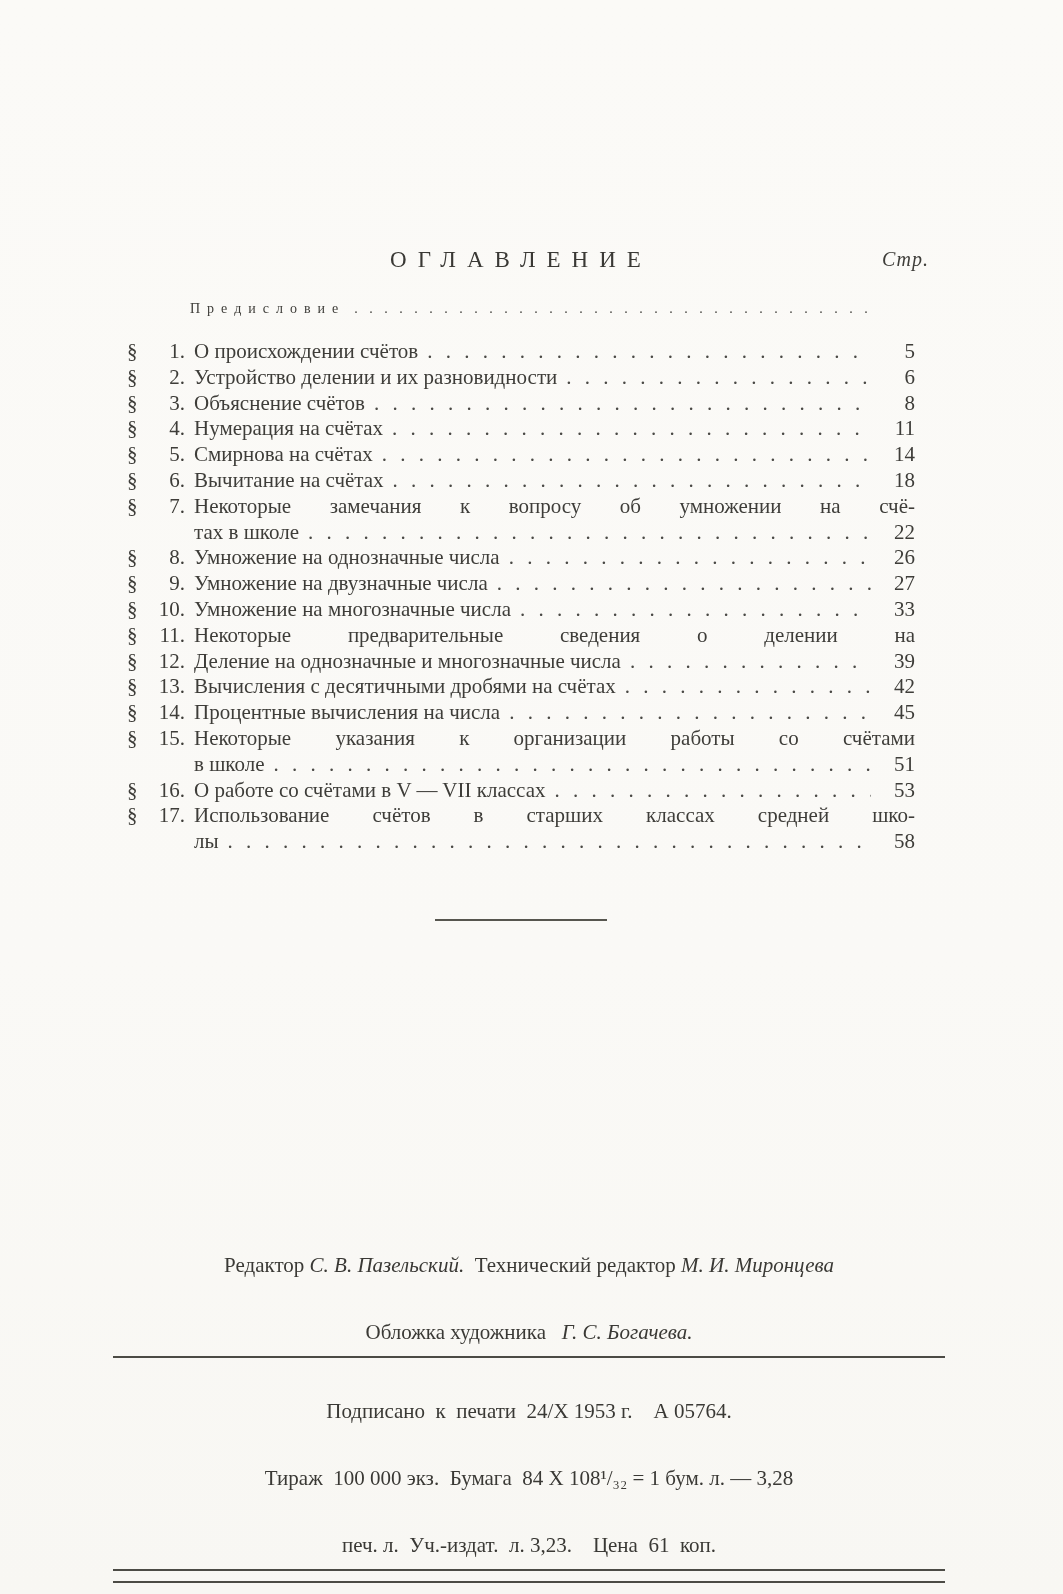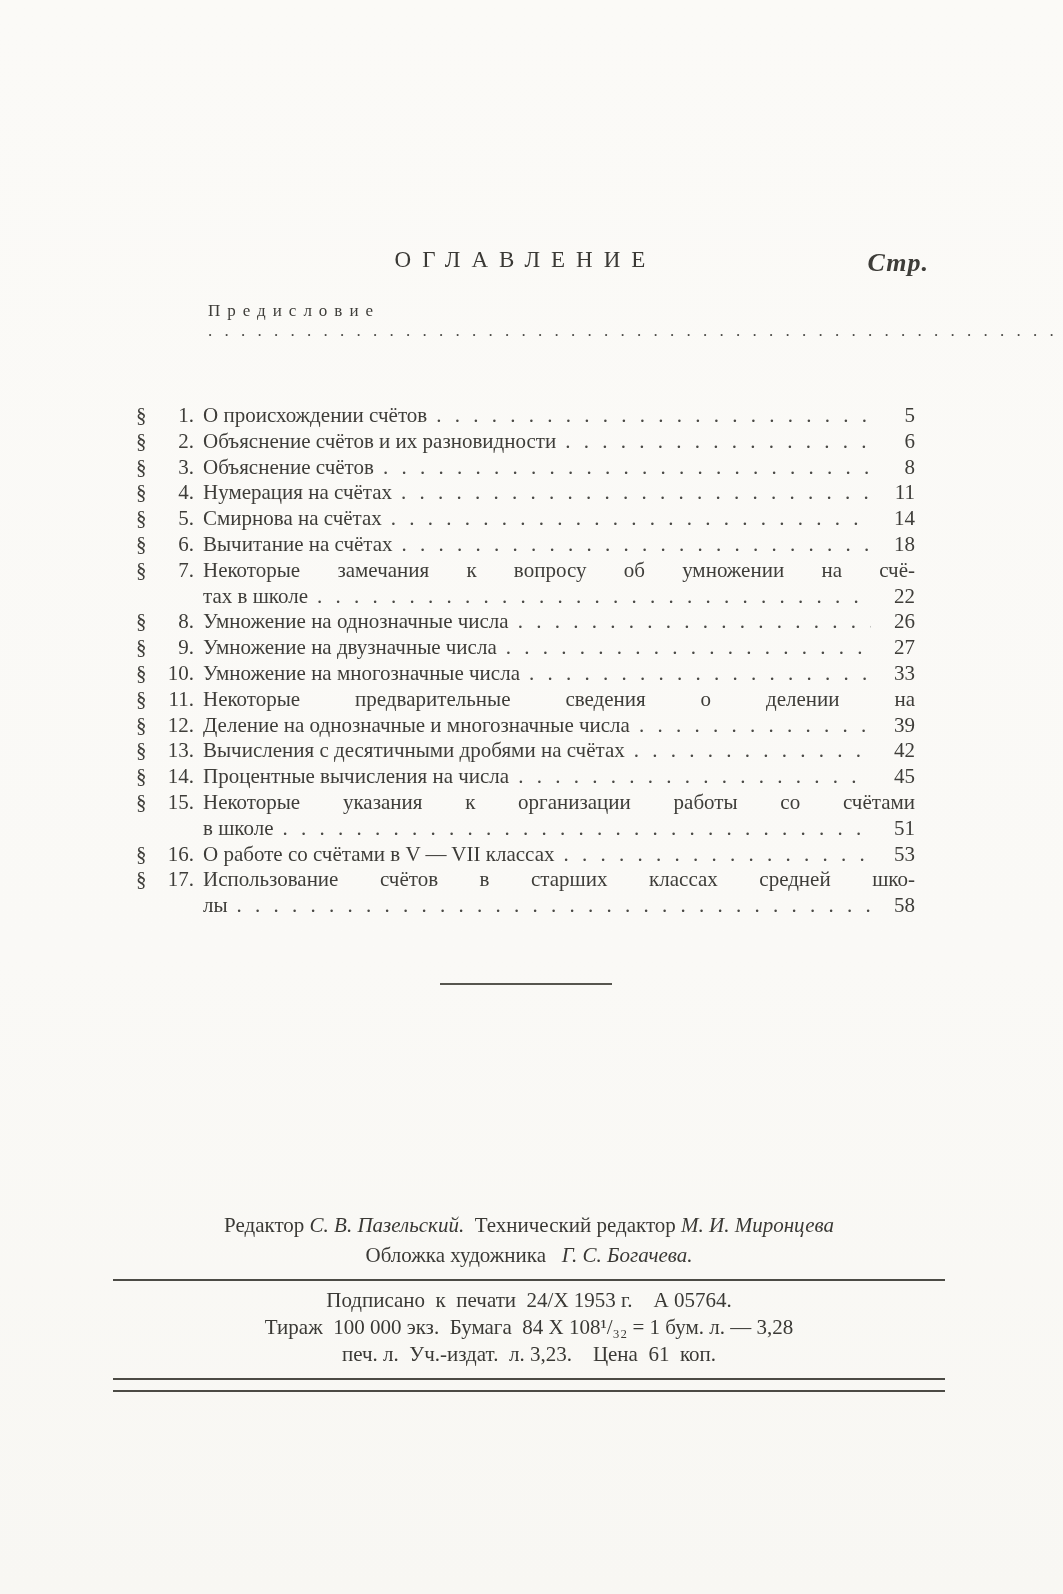--- a/index.html
+++ b/index.html
@@ -11,52 +11,50 @@
     position: relative;
     margin: 0 auto;
     background: linear-gradient(180deg, #fbfaf7 0%, #faf9f6 60%, #f8f7f3 100%);
     color: #3e3d39;
     font-family: "Liberation Serif", "DejaVu Serif", serif;
     overflow: hidden;
   }
 
   .content {
     position: absolute;
-    left: 136px;
+    left: 127px;
     right: 148px;
     top: 0;
   }
 
   
   .heading-row { position: relative; margin-top: 247px; height: 30px; }
   .title {
     display: block;
     text-align: center;
     font-size: 23px;
     letter-spacing: 11px;
     color: #3a3935;
   }
   .page-col-label {
     position: absolute;
     right: -14px;
     top: 1px;
     font-style: italic;
-    font-size: 26px;
+    font-size: 20px;
     letter-spacing: 1px;
-    font-weight: bold;
   }
 
   
   .preface-row {
     display: flex;
     align-items: baseline;
     margin-top: 24px;
     padding-left: 63px;
-    font-size: 17px;
-    flex-direction: column;
+    font-size: 14px;
   }
   .preface-label { letter-spacing: 7px; white-space: nowrap; }
 
   
   .toc { margin-top: 22px; font-size: 21px; }
   .toc-row { display: flex; align-items: baseline; line-height: 25.8px; }
   .toc-num {
     flex: 0 0 58px;
     display: flex;
     justify-content: space-between;
@@ -88,21 +86,21 @@
   
   .colophon {
     position: absolute;
     left: 113px;
     right: 118px;
     top: 1212px;
     font-size: 21px;
     text-align: center;
     color: #3a3935;
   }
-  .colophon .line { white-space: pre-wrap; line-height: 27px; }
+  .colophon .line { white-space: pre-wrap; line-height: 27px; margin-top: 40px; }
   .ital { font-style: italic; }
   .rule { border: none; border-top: 2px solid #4c4b45; margin: 10px 0 0 0; }
   .imprint-block { margin-top: 6px; }
   .printer-row { margin-top: 7px; }
   .cover-row { margin-top: 3px; }
 </style>
 </head>
 <body>
 
 <div class="page">
@@ -130,21 +128,21 @@
             <span class="toc-dots"></span>
             <span class="toc-page">5</span>
           </div>
         </div>
         <div class="toc-entry">
           <div class="toc-row">
             <span class="toc-num">
               <span>§</span>
               <span>2.</span>
             </span>
-            <span class="toc-text">Объяснение счётов и их разновидности</span>
+            <span class="toc-text">Устройство делении и их разновидности</span>
             <span class="toc-dots"></span>
             <span class="toc-page">6</span>
           </div>
         </div>
         <div class="toc-entry">
           <div class="toc-row">
             <span class="toc-num">
               <span>§</span>
               <span>3.</span>
             </span>

